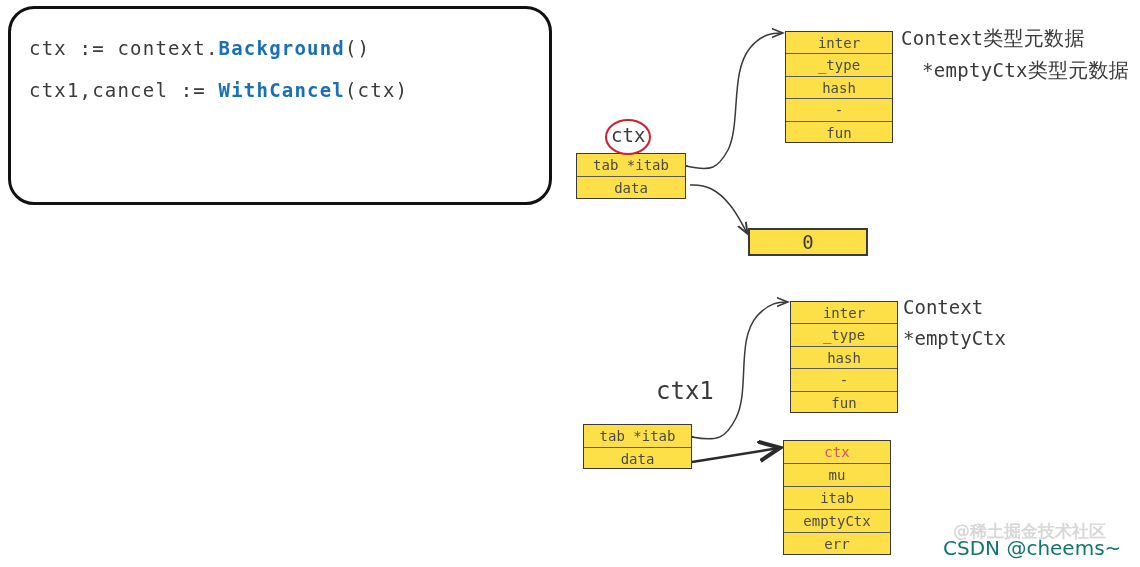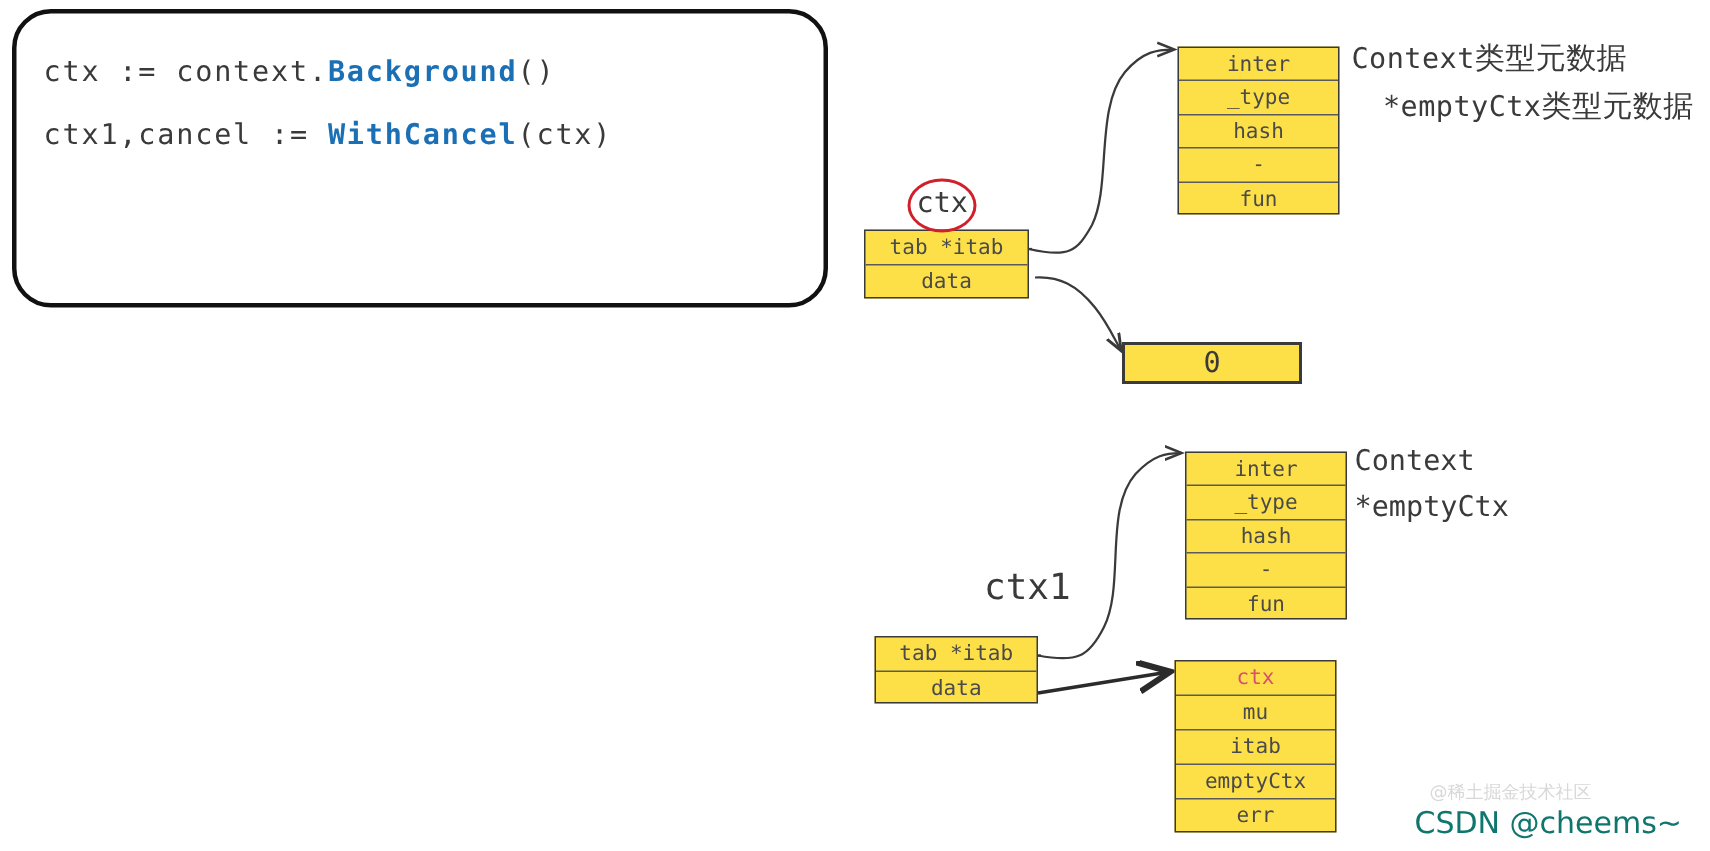--- a/index.html
+++ b/index.html
@@ -141,22 +141,23 @@
 
   
   .watermark {
     position: absolute;
     white-space: nowrap;
     color: #d8d8d8;
     pointer-events: none;
   }
   #wm-juejin {
     left: 953px; top: 520px;
-    font-size: 12px;
-    font-family: "DejaVu Sans", sans-serif;
+    font-size: 17px;
+    font-family: "DejaVu Sans", sans-serif;
+    font-weight: bold;
   }
   #wm-csdn {
     left: 943px; top: 536px;
     font-size: 20px;
     font-family: "DejaVu Sans", sans-serif;
     color: #0f766e;
   }
 
   svg.overlay {
     position: absolute;

